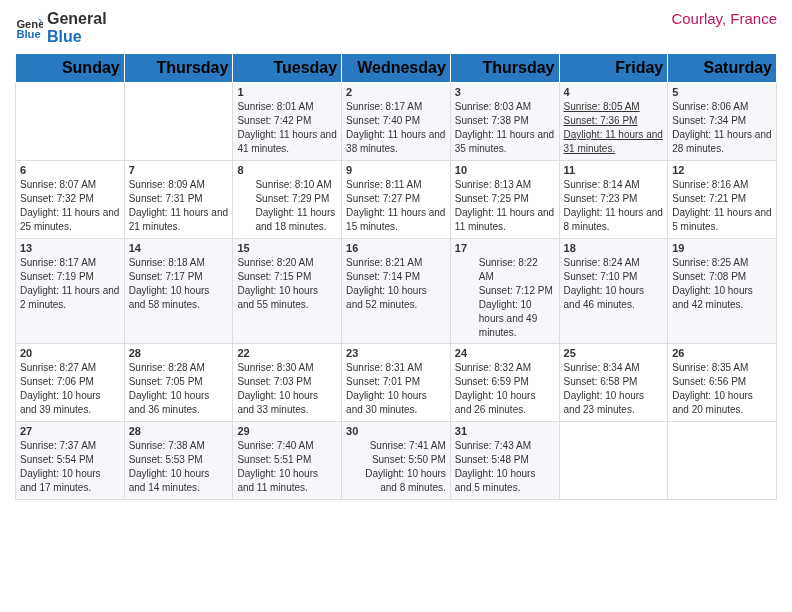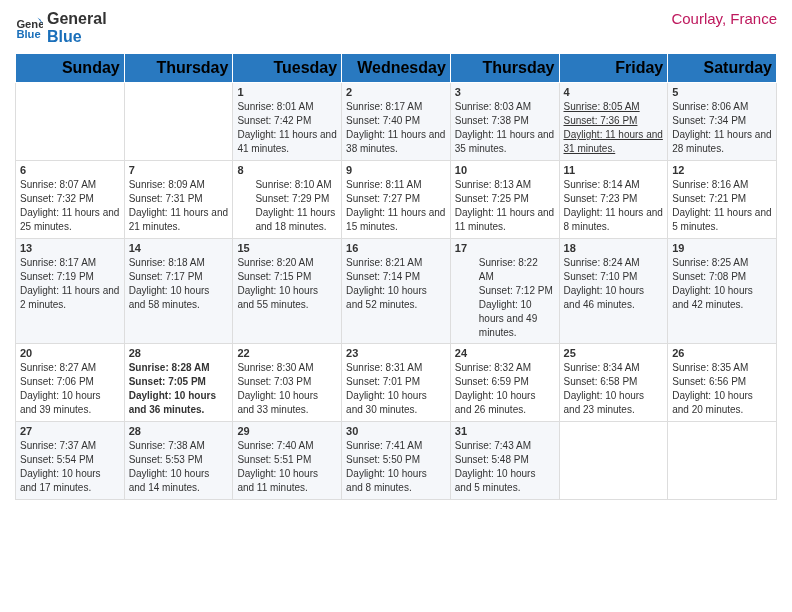--- a/index.html
+++ b/index.html
@@ -249,21 +249,21 @@
         </tr>
         <tr>
           <td>
             <span class="day-number">20</span>
             <div class="day-info" style="white-space: pre-line;">Sunrise: 8:27 AM
 Sunset: 7:06 PM
 Daylight: 10 hours and 39 minutes.</div>
           </td>
           <td>
             <span class="day-number">28</span>
-            <div class="day-info" style="white-space: pre-line; font-weight: bold;">Sunrise: 8:28 AM
+            <div class="day-info" style="white-space: pre-line;">Sunrise: 8:28 AM
 Sunset: 7:05 PM
 Daylight: 10 hours and 36 minutes.</div>
           </td>
           <td>
             <span class="day-number">22</span>
             <div class="day-info" style="white-space: pre-line;">Sunrise: 8:30 AM
 Sunset: 7:03 PM
 Daylight: 10 hours and 33 minutes.</div>
           </td>
           <td>
@@ -305,21 +305,21 @@
 Daylight: 10 hours and 14 minutes.</div>
           </td>
           <td>
             <span class="day-number">29</span>
             <div class="day-info" style="white-space: pre-line;">Sunrise: 7:40 AM
 Sunset: 5:51 PM
 Daylight: 10 hours and 11 minutes.</div>
           </td>
           <td>
             <span class="day-number">30</span>
-            <div class="day-info" style="white-space: pre-line;">Sunrise: 7:41 AM
+            <div class="day-info" style="white-space: pre-line; text-align: right;">Sunrise: 7:41 AM
 Sunset: 5:50 PM
 Daylight: 10 hours and 8 minutes.</div>
           </td>
           <td>
             <span class="day-number">31</span>
             <div class="day-info" style="white-space: pre-line;">Sunrise: 7:43 AM
 Sunset: 5:48 PM
 Daylight: 10 hours and 5 minutes.</div>
           </td>
           <td class="empty-cell"></td>

